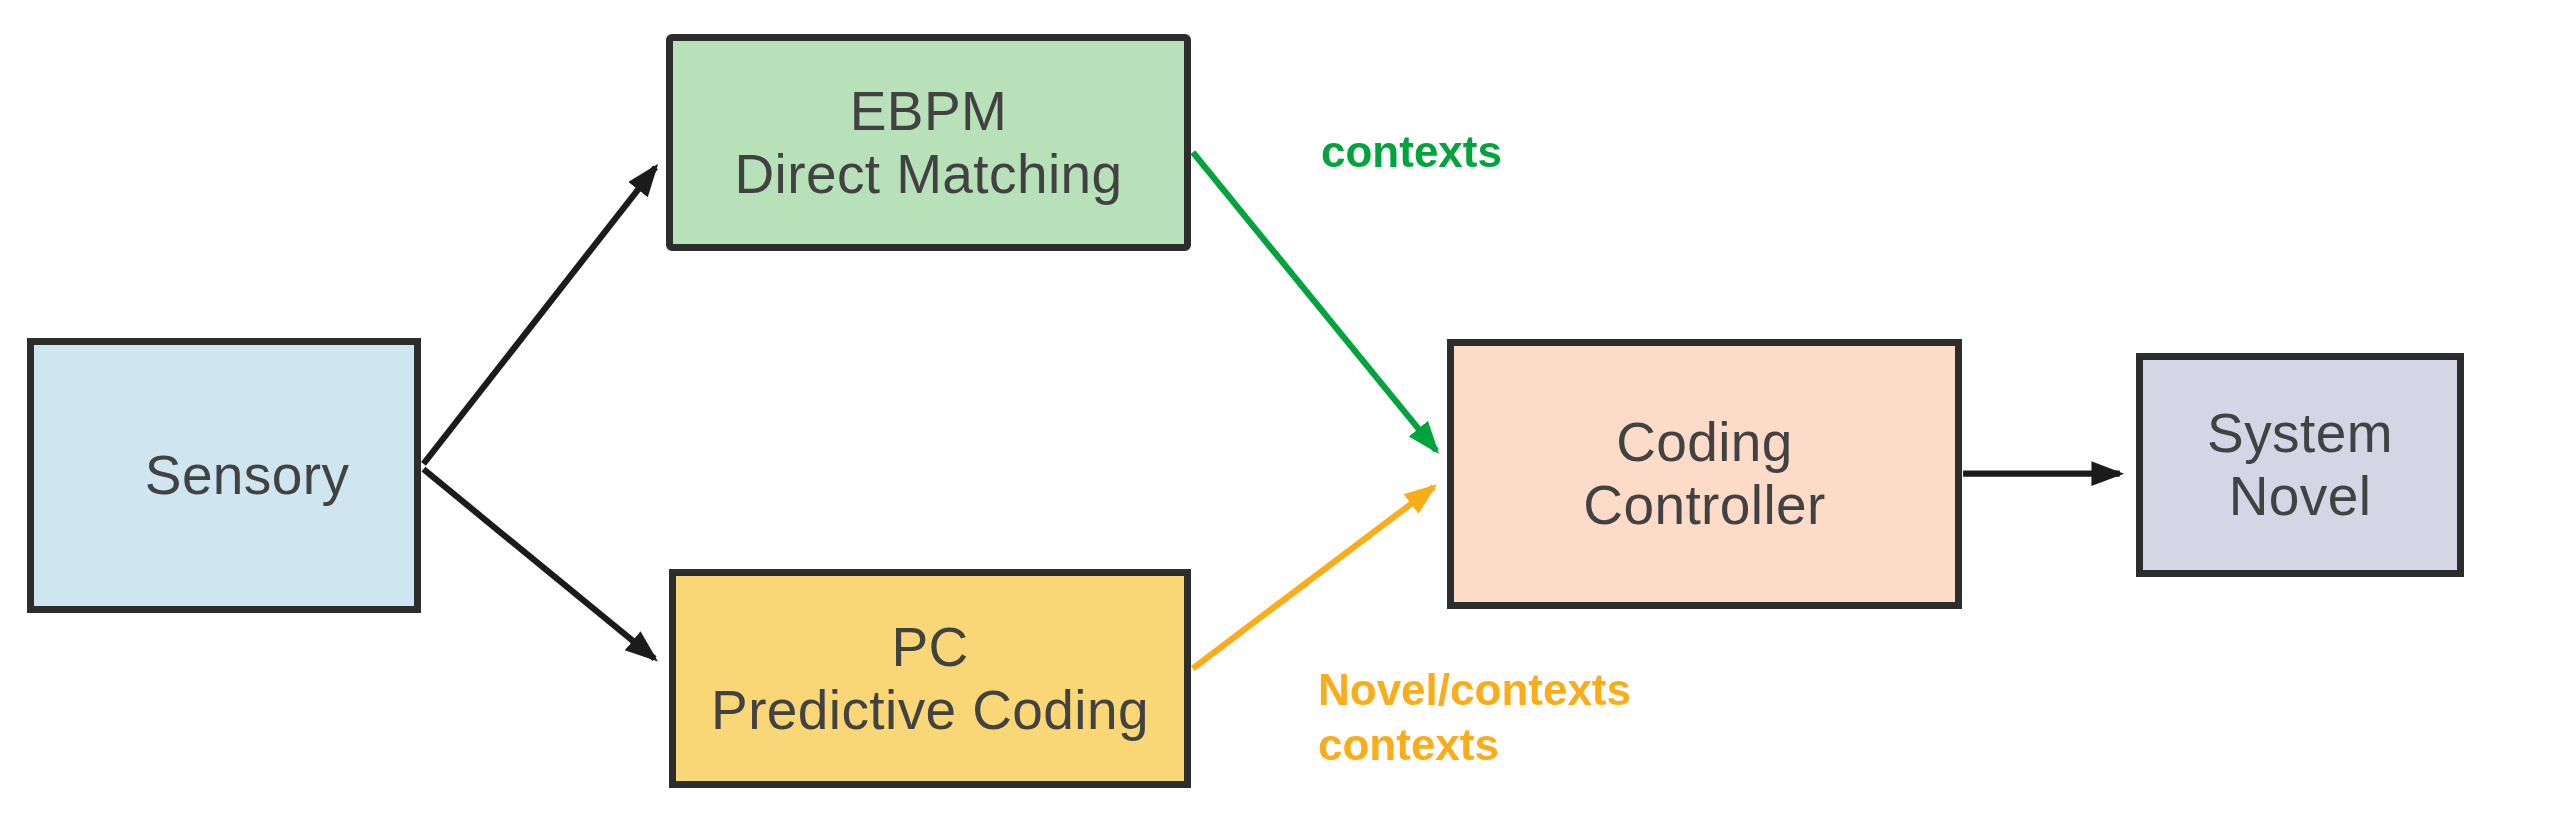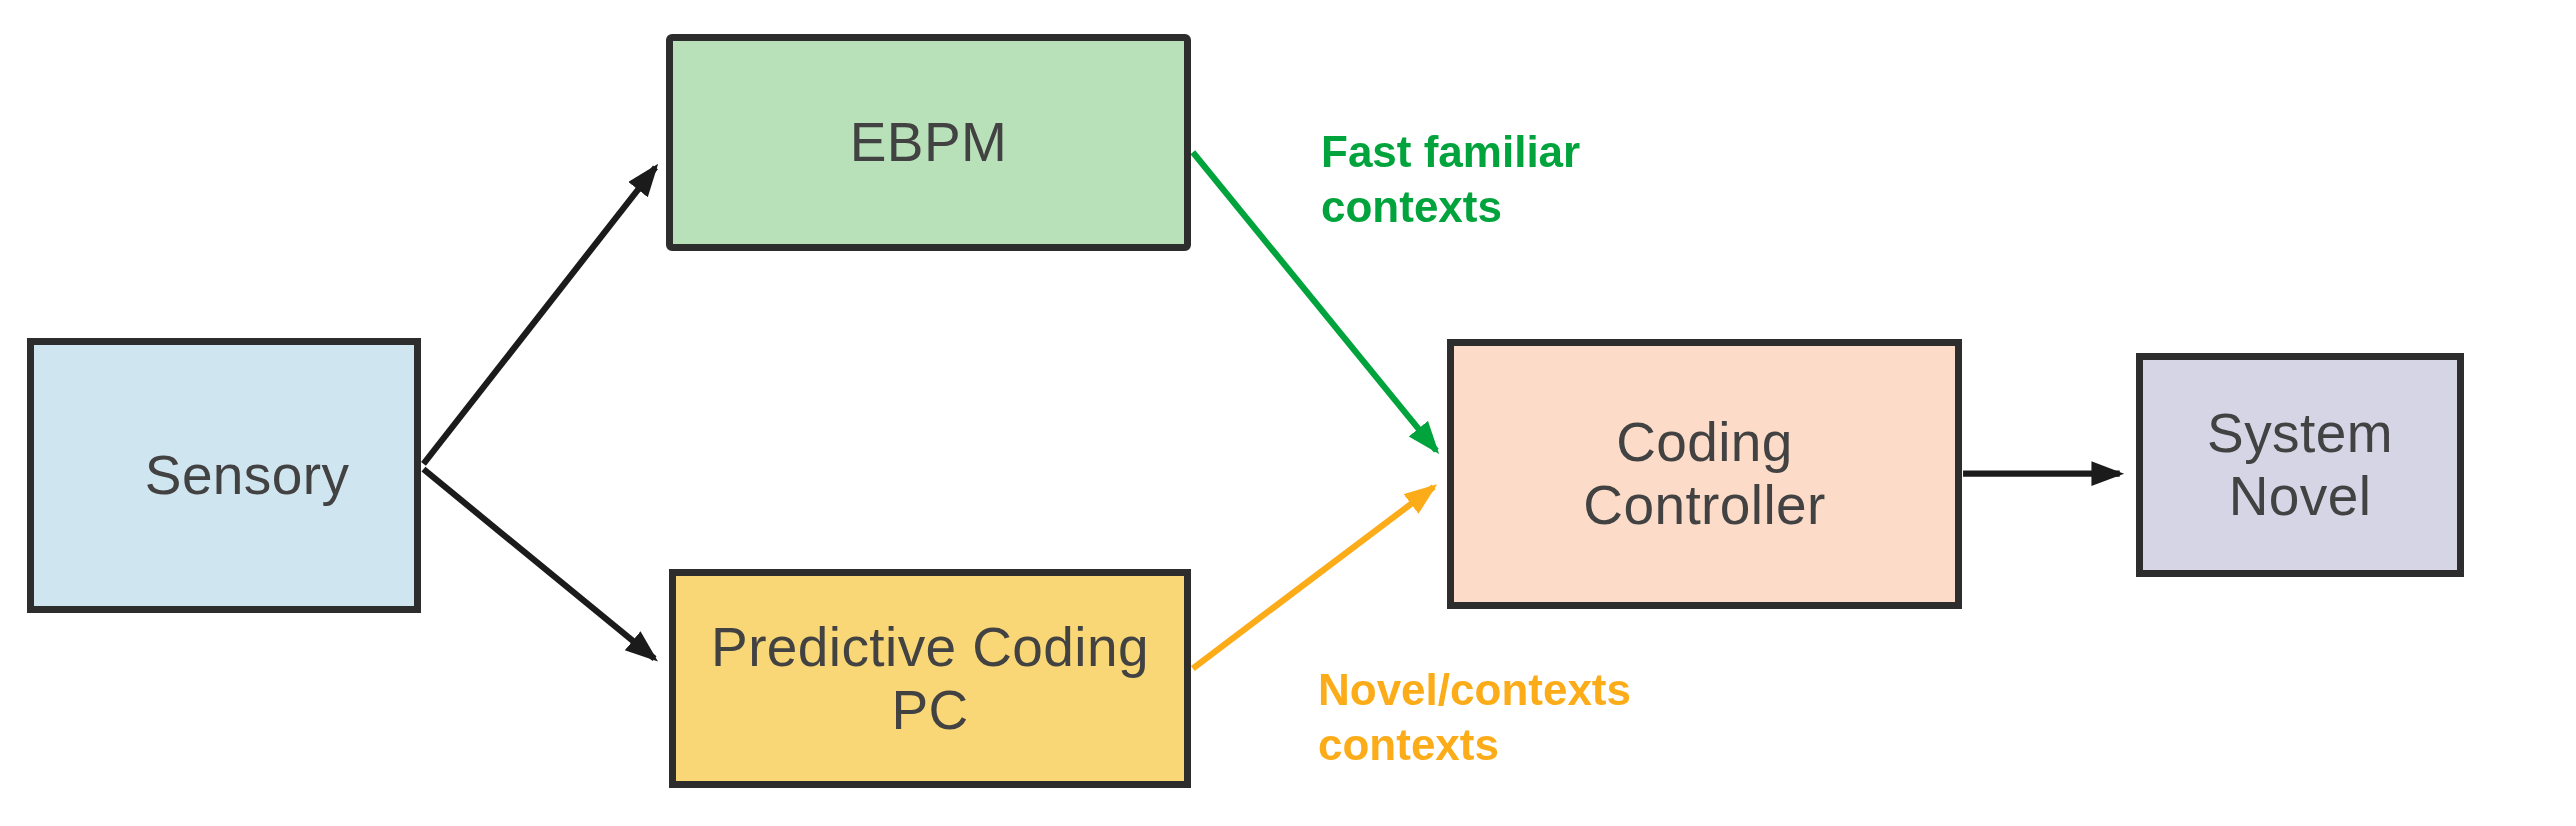--- a/index.html
+++ b/index.html
@@ -83,46 +83,46 @@
 
   <div class="node n-sensory" style="background: rgb(207, 229, 240); padding-left: 47px;">
     <div class="node-label" style="color: rgb(66, 66, 66);">
       <span class="node-line">Sensory</span>
     </div>
   </div>
 
   <div class="node n-ebpm" style="background: rgb(184, 225, 185);">
     <div class="node-label" style="color: rgb(66, 66, 66);">
       <span class="node-line">EBPM</span>
+      <span class="node-line">Direct Matching</span>
     </div>
   </div>
 
   <div class="node n-pc" style="background: rgb(249, 215, 118);">
     <div class="node-label" style="color: rgb(66, 66, 66);">
+      <span class="node-line">PC</span>
       <span class="node-line">Predictive Coding</span>
-      <span class="node-line">PC</span>
     </div>
   </div>
 
   <div class="node n-controller" style="background: rgb(252, 220, 200);">
     <div class="node-label" style="color: rgb(66, 66, 66);">
       <span class="node-line">Coding</span>
       <span class="node-line">Controller</span>
     </div>
   </div>
 
   <div class="node n-output" style="background: rgb(213, 213, 230);">
     <div class="node-label" style="color: rgb(66, 66, 66);">
       <span class="node-line">System</span>
       <span class="node-line">Novel</span>
     </div>
   </div>
 
   <div class="edge-label lbl-fast" style="color: rgb(0, 163, 60);">
-    <span>Fast familiar</span>
     <span>contexts</span>
   </div>
 
   <div class="edge-label lbl-novel" style="color: rgb(251, 172, 24);">
     <span>Novel/contexts</span>
     <span>contexts</span>
   </div>
 
 </div>
 

